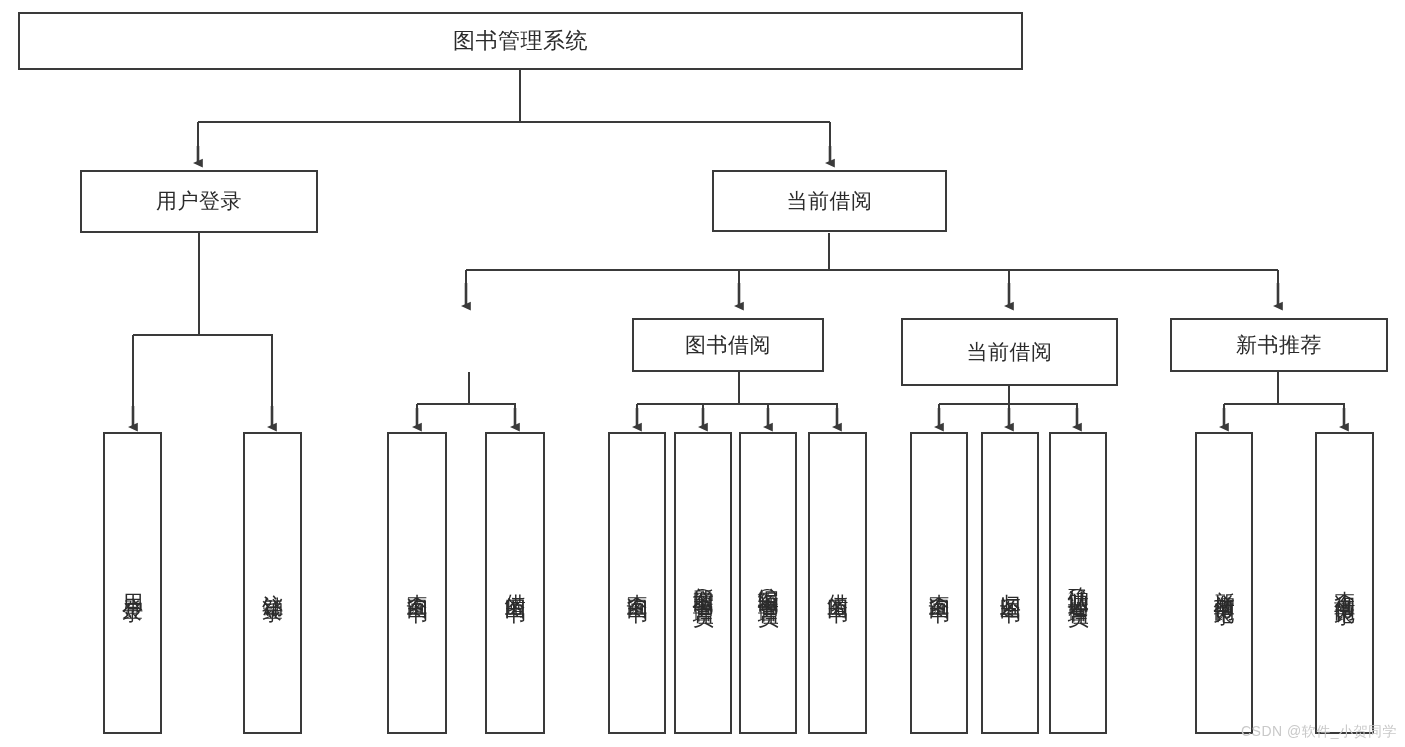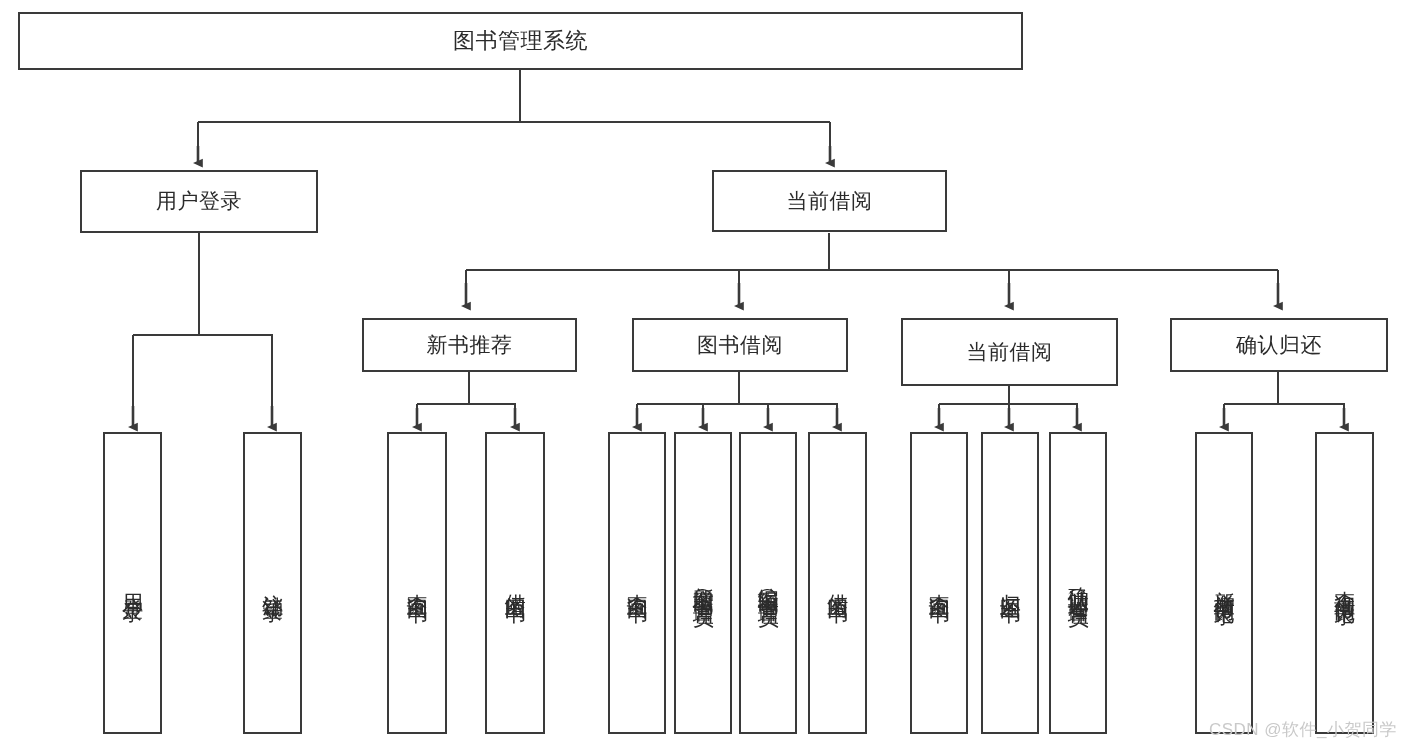--- a/index.html
+++ b/index.html
@@ -51,21 +51,21 @@
     letter-spacing: 3px;
     font-size: 21px;
     white-space: nowrap;
   }
   .node-box.root .node-label { font-size: 22px; }
   .watermark {
     position: absolute;
     right: 8px;
     bottom: 6px;
     color: #c9c9c9;
-    font-size: 17px;
+    font-size: 14px;
     letter-spacing: 0.5px;
     white-space: nowrap;
     user-select: none;
   }
 </style>
 </head>
 <body>
 
 <div id="diagram-root">
 
@@ -151,31 +151,28 @@
     <span class="node-label">图书管理系统</span>
   </div>
 
   <div class="node-box" style="left:80px; top:170px; width:238px; height:63px;">
     <span class="node-label">用户登录</span>
   </div>
   <div class="node-box" style="left:712px; top:170px; width:235px; height:62px;">
     <span class="node-label">当前借阅</span>
   </div>
 
-  <div class="node-box" style="left:362px; top:318px; width:215px; height:54px;">
-    <span class="node-label">新书推荐</span>
-  </div>
-  <div class="node-box" style="left:632px; top:318px; width:216px; height:54px;">
+  <div class="node-box" style="left:632px; top:318px; width:192px; height:54px;">
     <span class="node-label">图书借阅</span>
   </div>
   <div class="node-box" style="left:901px; top:318px; width:217px; height:68px;">
     <span class="node-label">当前借阅</span>
   </div>
   <div class="node-box" style="left:1170px; top:318px; width:218px; height:54px;">
-    <span class="node-label">确认归还</span>
+    <span class="node-label">新书推荐</span>
   </div>
 
   <div class="node-box vertical" style="left:103px; top:432px; width:59px; height:302px;">
     <span class="node-label">用户登录</span>
   </div>
   <div class="node-box vertical" style="left:243px; top:432px; width:59px; height:302px;">
     <span class="node-label">注销登录</span>
   </div>
 
   <div class="node-box vertical" style="left:387px; top:432px; width:60px; height:302px;">

